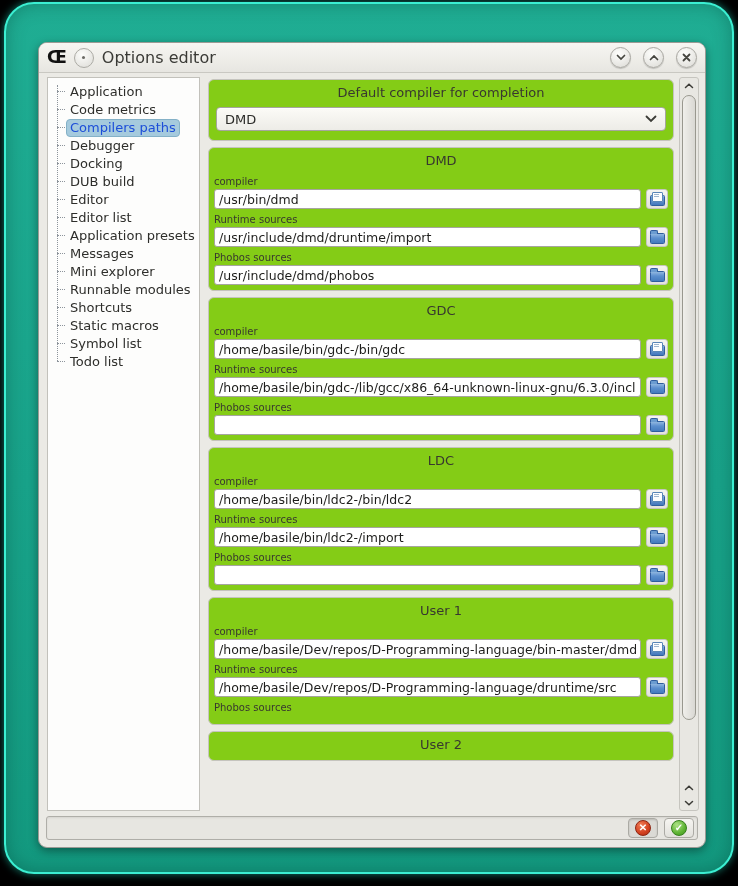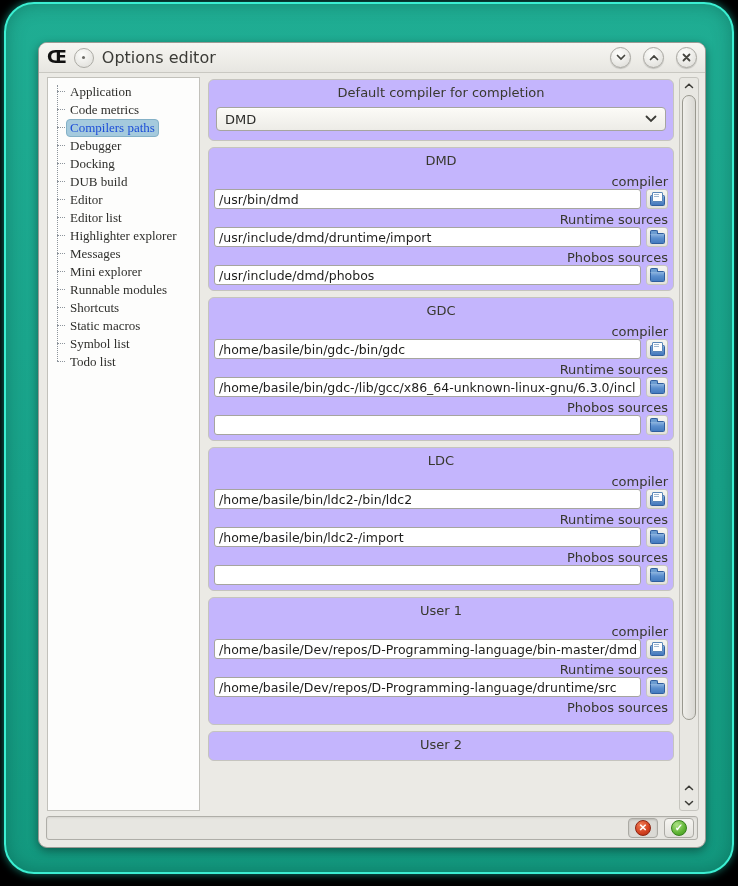--- a/index.html
+++ b/index.html
@@ -41,35 +41,35 @@
   .sidebar { width:153px; flex:0 0 153px; background:#FDFDFC; border:1px solid #C2C1BB;
              padding:5px 2px 2px 4px; overflow:hidden; }
   .tree { position:relative; padding-left:14px; }
   .tree::before { content:""; position:absolute; left:5px; top:2px; bottom:10px;
                   border-left:1px dotted #8D949B; }
   .tree-item { position:relative; font-size:13px; line-height:16px; color:#2E2E2B;
                white-space:nowrap; cursor:pointer; }
   .tree-item::before { content:""; position:absolute; left:-9px; top:8px; width:8px;
                        border-top:1px dotted #8D949B; }
   .tree-item .lbl { display:inline-block; padding:0 3px; border-radius:4px;
-                    border:1px solid transparent;font-family:Liberation Serif, serif; }
+                    border:1px solid transparent; }
   .tree-item.selected .lbl { background:#A5CADD; border-color:#84B1C7; color:#1d4ed8; }
 
   
   .main { flex:1; min-width:0; padding:2px 2px 0 8px; overflow:hidden; }
-  .box { background:#c4b5fd; border:1px solid #C5C4BE; border-radius:6px;
+  .box { background:#84cc16; border:1px solid #C5C4BE; border-radius:6px;
          margin-bottom:6px; padding:4px 5px 7px 5px; }
   .box-title { font-size:13px; font-weight:normal; color:#38382F; text-align:center;
                line-height:17px; }
   .combo { margin:6px 2px 2px 2px; height:24px; border:1px solid #A6A59F; border-radius:4px;
            background:linear-gradient(180deg,#FCFBF7,#EDECE7);
            display:flex; align-items:center; padding:0 8px; cursor:pointer;
            box-shadow:0 1px 1px rgba(255,255,255,.8) inset; }
   .combo-val { flex:1; font-size:13px; color:#2B2B28; }
-  .field-label { font-size:13px; color:#38382F; text-align:right; line-height:15px;
+  .field-label { font-size:10px; color:#38382F; text-align:left; line-height:15px;
                  margin:5px 0 2px 0; }
   .field-row { display:flex; align-items:center; gap:5px; height:16px; }
   .path-input { flex:1; height:20px; border:1px solid #A6A59F; border-radius:3px;
                 background:#FFFFFF; font-family:"DejaVu Sans", sans-serif; font-size:12.5px;
                 color:#1E1E1C; padding:0 4px; outline:none; overflow:hidden; }
   .icon-btn { width:22px; height:20px; flex:0 0 22px; border:1px solid #C6C5BF; border-radius:3px;
               background:linear-gradient(180deg,#F5F4F0,#E3E2DD);
               display:flex; align-items:center; justify-content:center; cursor:pointer; padding:0; }
 
   
@@ -164,21 +164,21 @@
               <div class="tree-item">
     <span class="lbl">DUB build</span>
   </div>
               <div class="tree-item">
     <span class="lbl">Editor</span>
   </div>
               <div class="tree-item">
     <span class="lbl">Editor list</span>
   </div>
               <div class="tree-item">
-    <span class="lbl">Highlighter explorer</span>
+    <span class="lbl">Application presets</span>
   </div>
               <div class="tree-item">
     <span class="lbl">Messages</span>
   </div>
               <div class="tree-item">
     <span class="lbl">Mini explorer</span>
   </div>
               <div class="tree-item">
     <span class="lbl">Runnable modules</span>
   </div>

